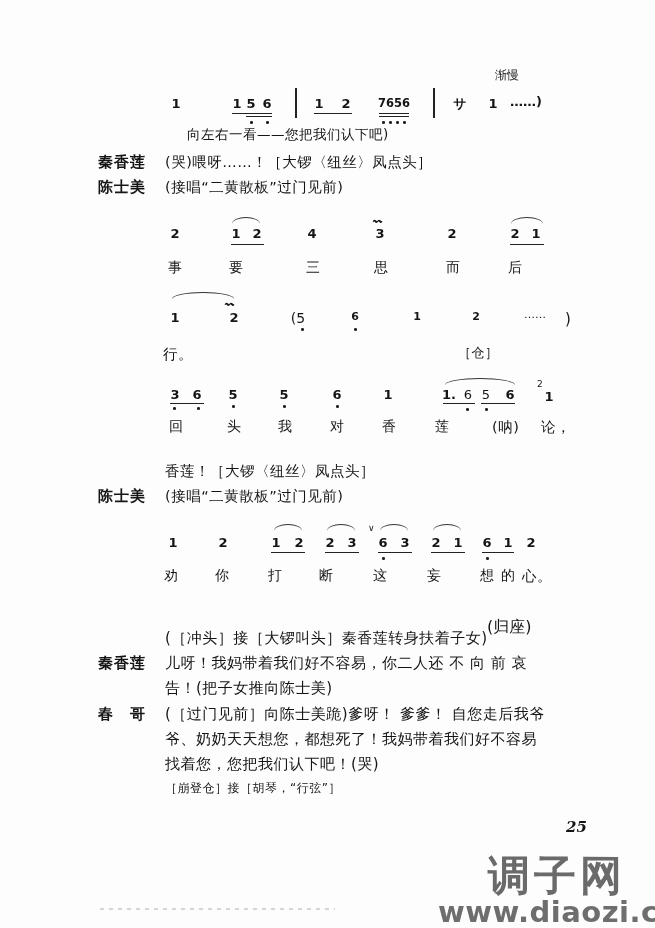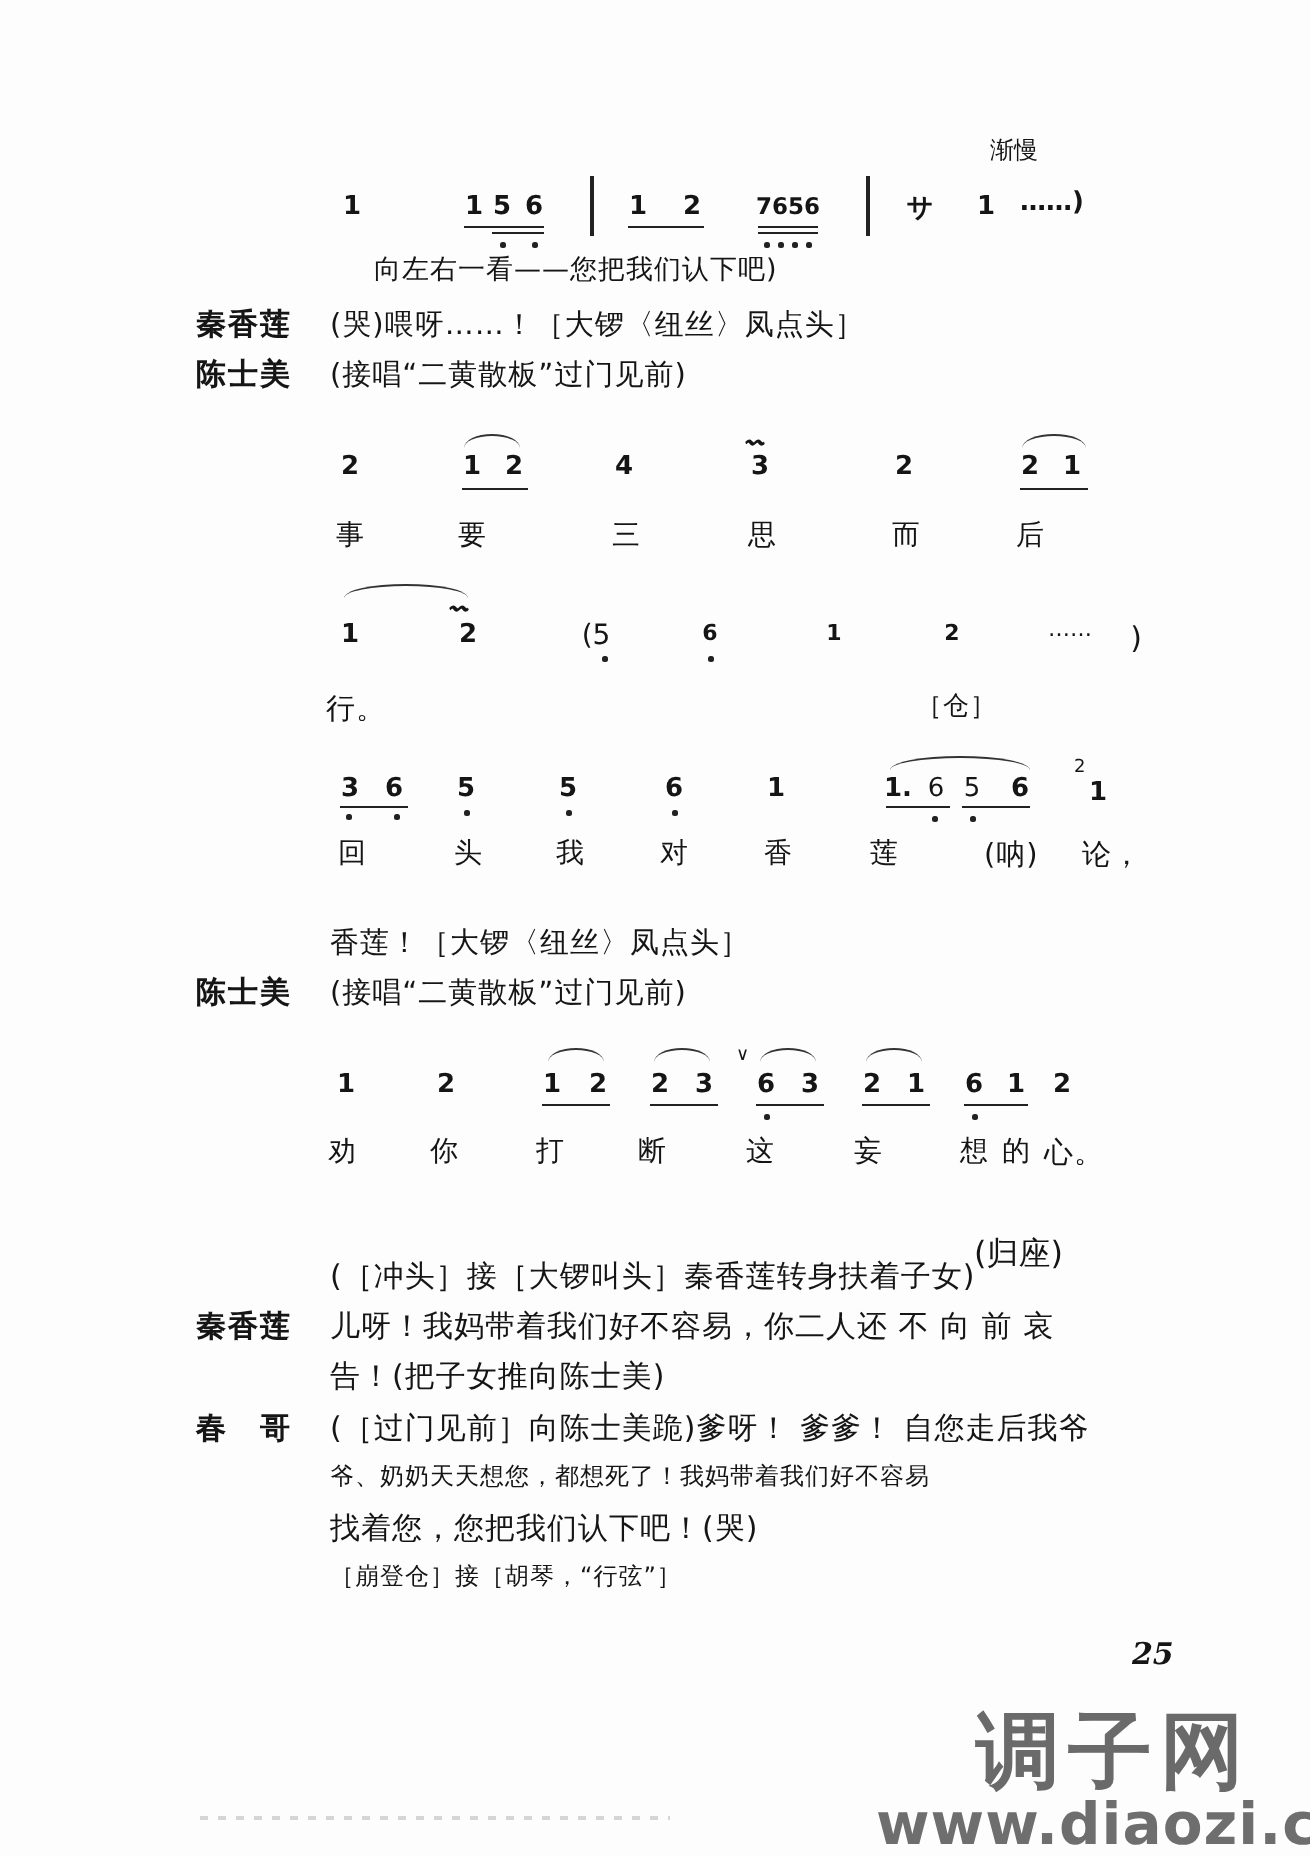--- a/index.html
+++ b/index.html
@@ -186,21 +186,21 @@
 </div>
 
 <div class="role" style="left:98px;top:654px;">秦香莲</div>
 <div class="txt" style="left:165px;top:654px;font-size:15px;">儿呀！我妈带着我们好不容易，你二人还 不 向 前 哀</div>
 <div class="txt" style="left:165px;top:679px;font-size:15px;">告！(把子女推向陈士美)</div>
 
 <div class="role" style="left:98px;top:705px;">春　哥</div>
 <div class="txt" style="left:165px;top:705px;font-size:15px;">
   <span>(</span><span class="b">［过门见前］</span><span>向陈士美跪)爹呀！ 爹爹！ 自您走后我爷</span>
 </div>
-<div class="txt" style="left:165px;top:730px;font-size:12px;font-family:Liberation Mono, monospace;">爷、奶奶天天想您，都想死了！我妈带着我们好不容易</div>
+<div class="txt" style="left:165px;top:730px;font-size:15px;font-family:Liberation Mono, monospace;">爷、奶奶天天想您，都想死了！我妈带着我们好不容易</div>
 <div class="txt" style="left:165px;top:755px;font-size:15px;">找着您，您把我们认下吧！(哭)</div>
 <div class="txt" style="left:165px;top:780px;font-size:12px;">
   <span class="b">［崩登仓］</span><span>接</span><span class="b">［胡琴，“行弦”］</span>
 </div>
 
 <div class="pagenum" style="left:566px;top:818px;">25</div>
 
 <div class="wm-cn" style="left:488px;top:848px;">调子网</div>
 <div class="wm-url" style="left:438px;top:895px;">
   <span>www.</span><span>diaozi</span><span>.com</span>

